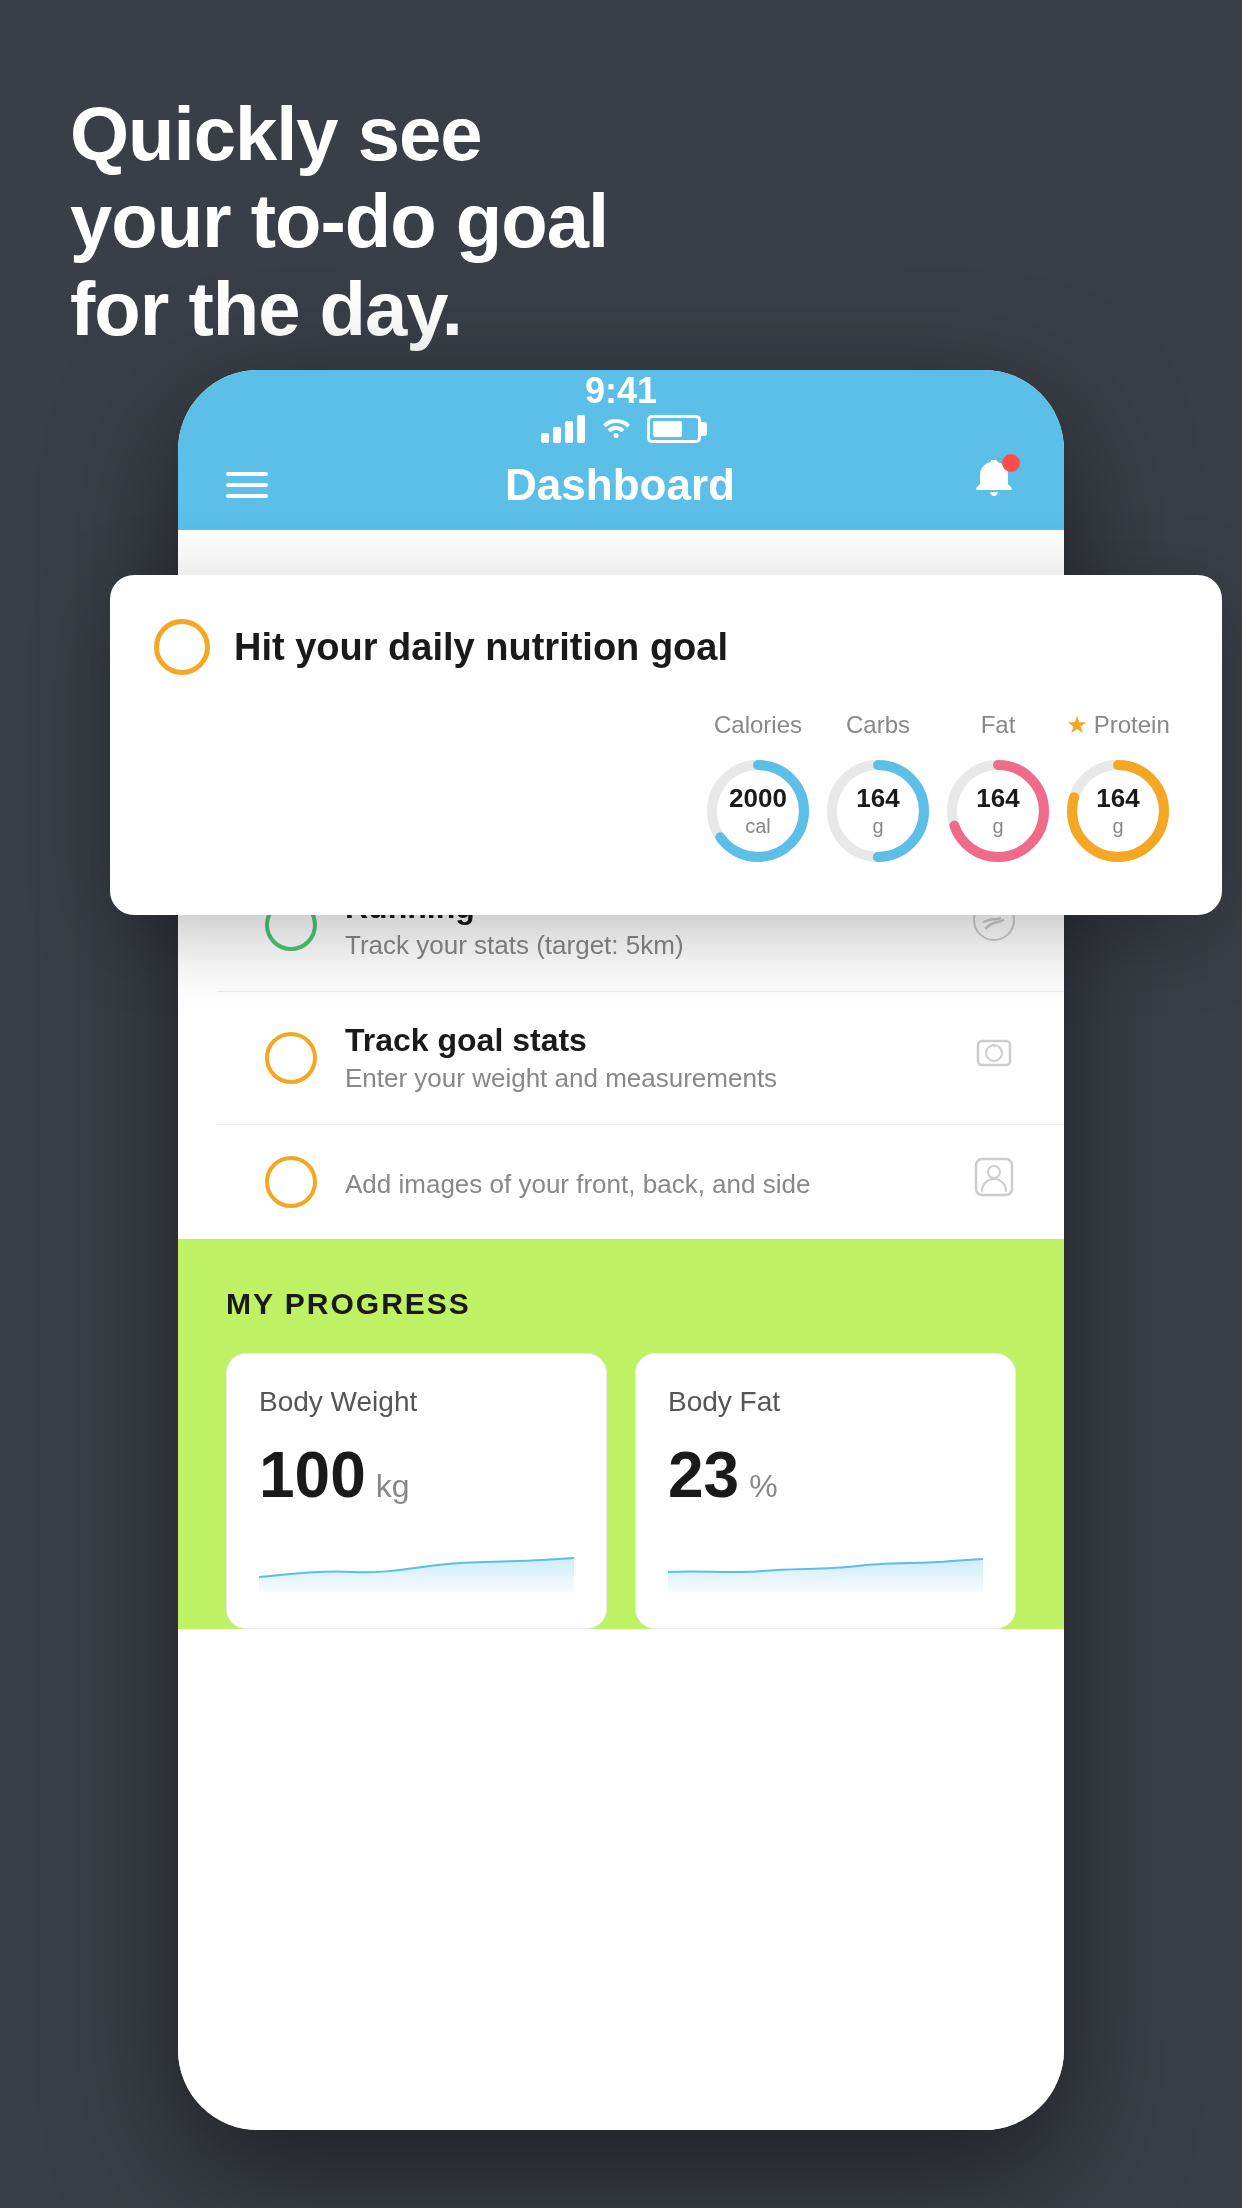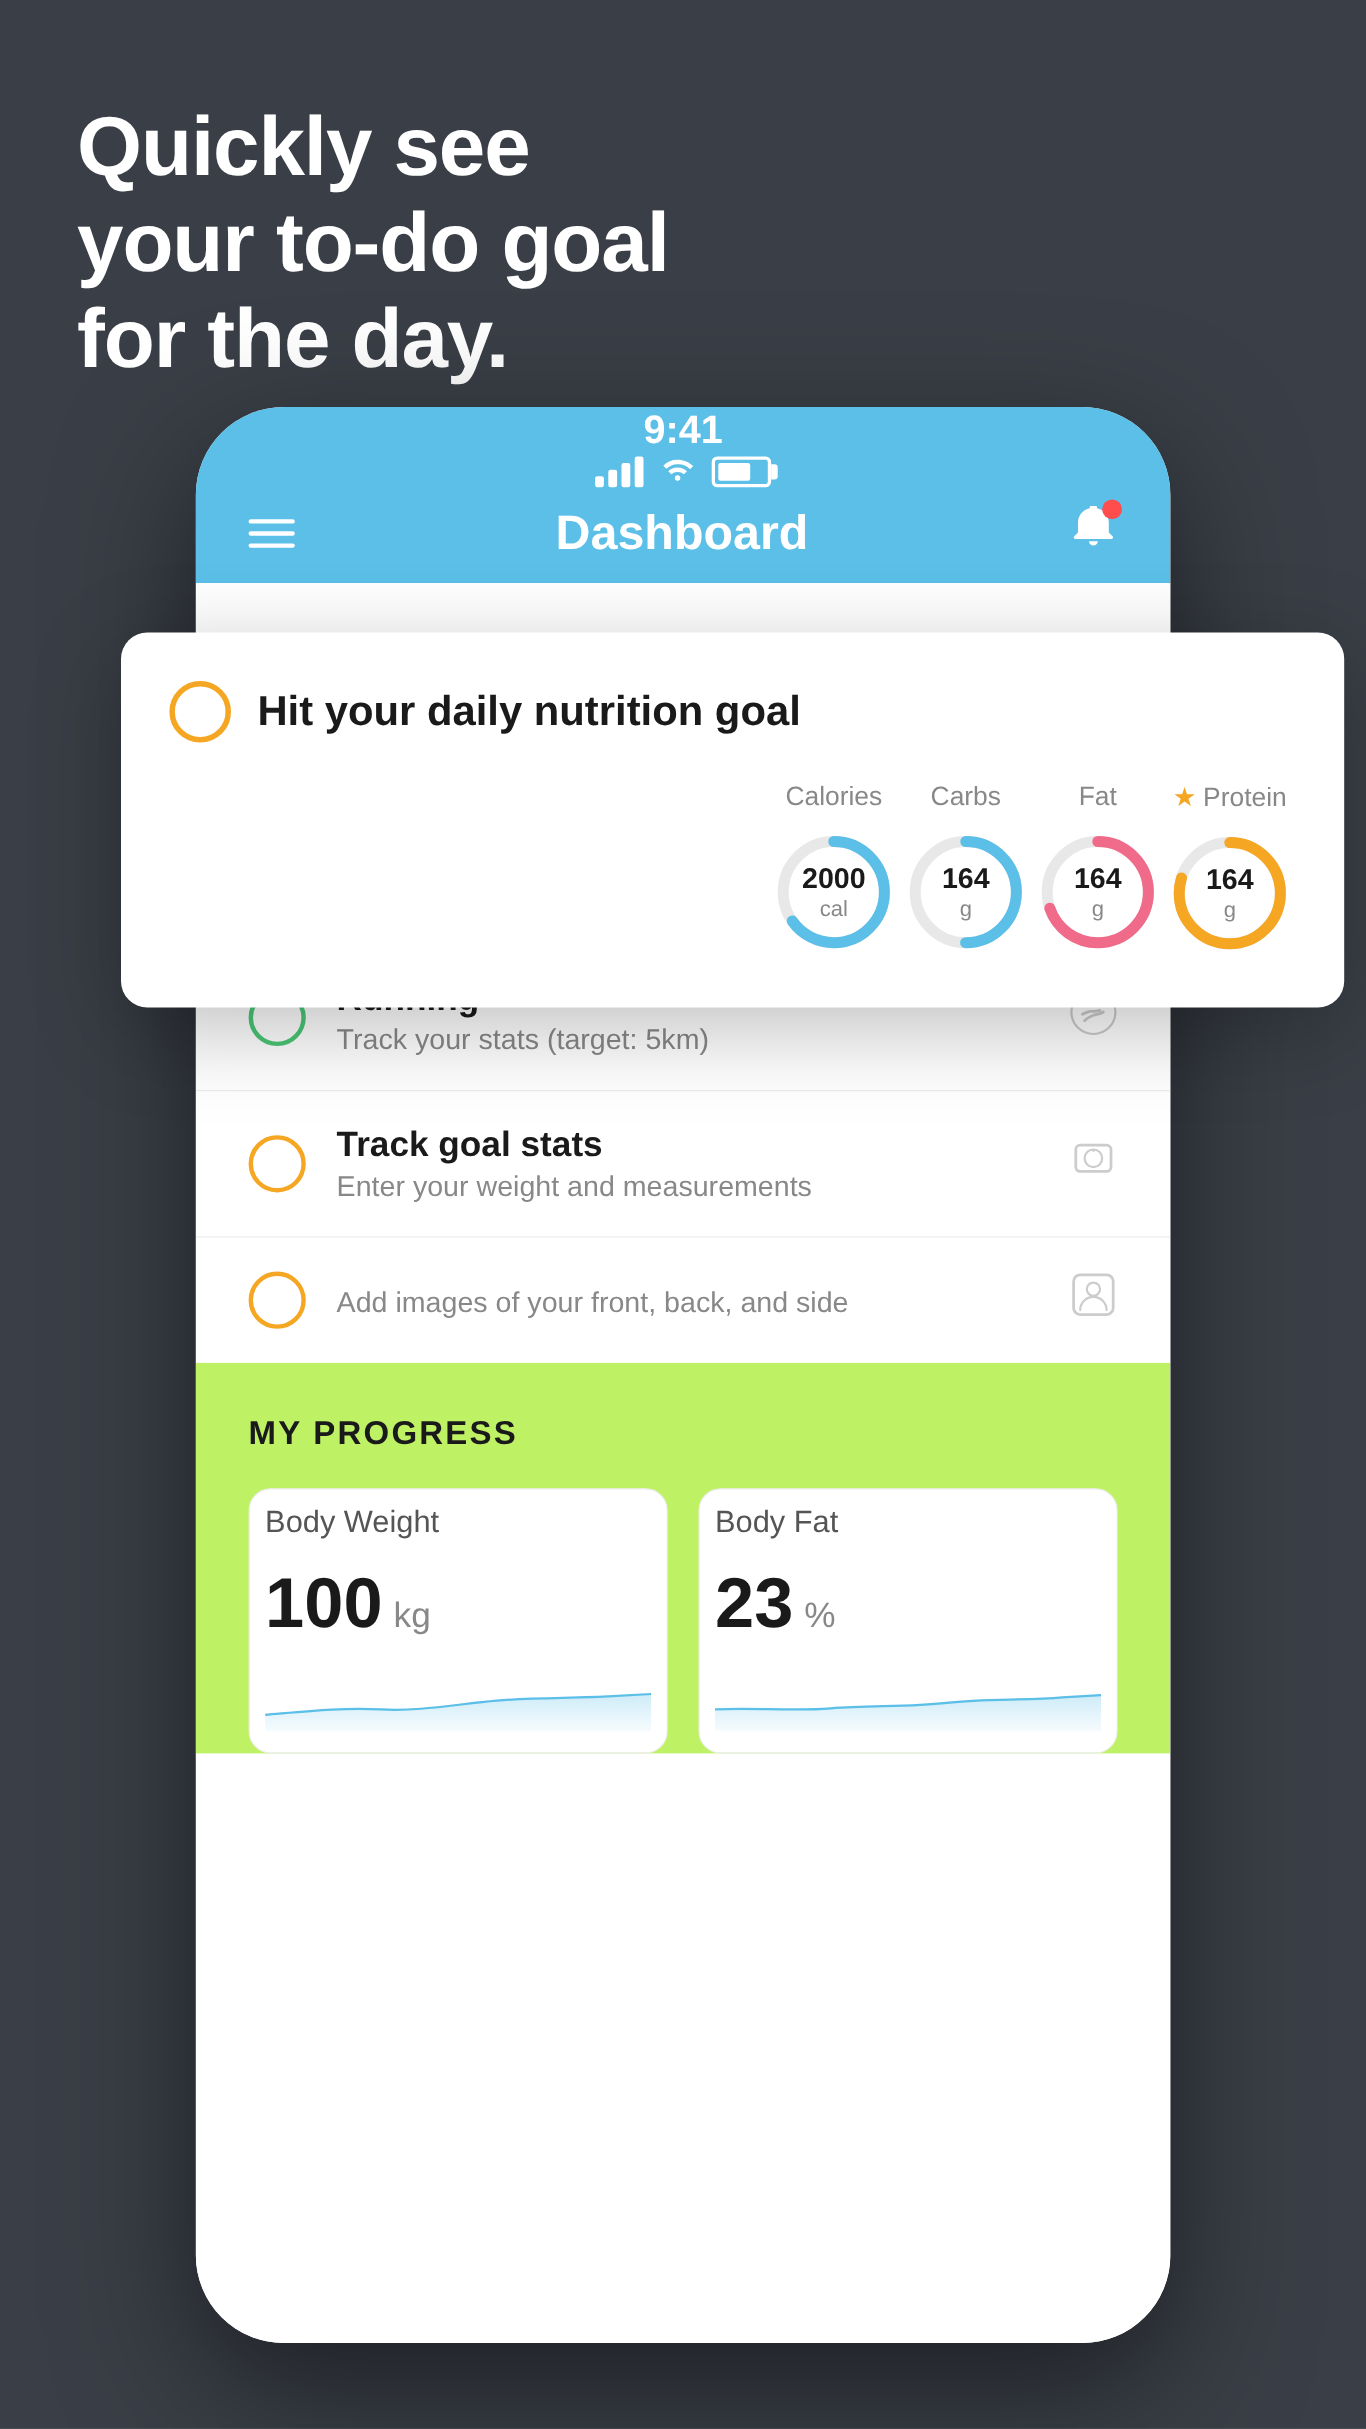--- a/index.html
+++ b/index.html
@@ -245,20 +245,21 @@
     }
     .donut-unit {
       font-size: 20px;
       color: #888;
     }
 
     
     .todo-list {
       background: white;
       margin-top: 230px;
+      padding-left: 39px;
     }
     .todo-item {
       display: flex;
       align-items: center;
       padding: 30px 48px;
       border-top: 1px solid #ececec;
       gap: 28px;
     }
     .todo-circle {
       width: 52px;
@@ -306,21 +307,21 @@
     }
     .progress-cards {
       display: flex;
       gap: 28px;
     }
     .progress-card {
       flex: 1;
       background: white;
       border: 1px solid #ececec;
       border-radius: 20px;
-      padding: 14px;
+      padding: 32px;
       overflow: hidden;
     }
     .progress-card-title {
       font-size: 28px;
       color: #555;
       margin-bottom: 20px;
     }
     .progress-value-row {
       display: flex;
       align-items: baseline;

